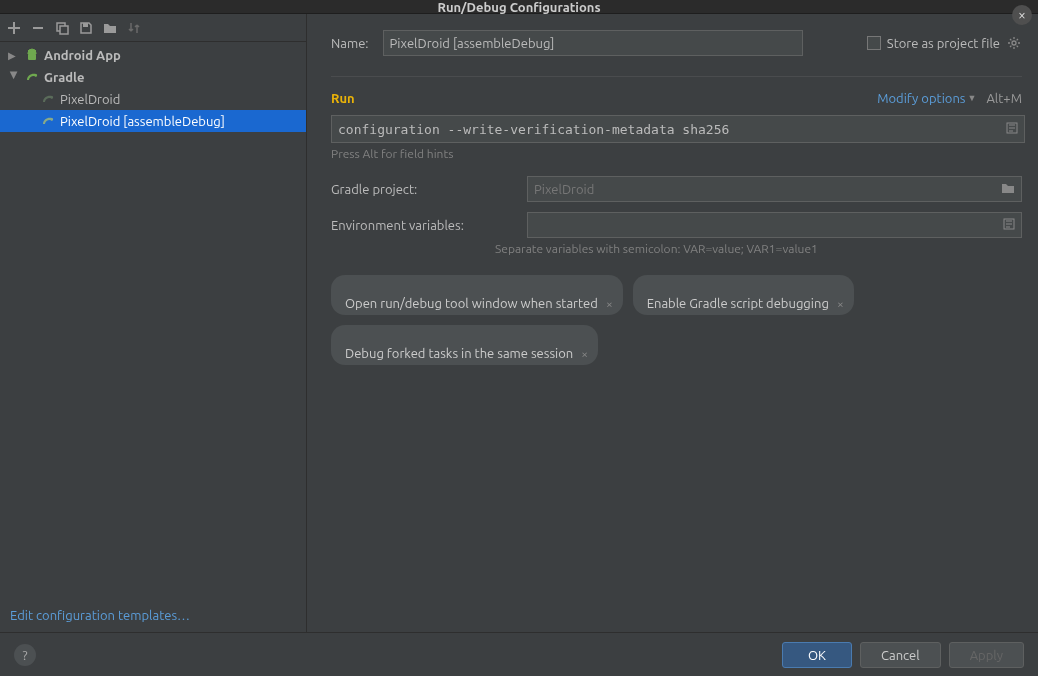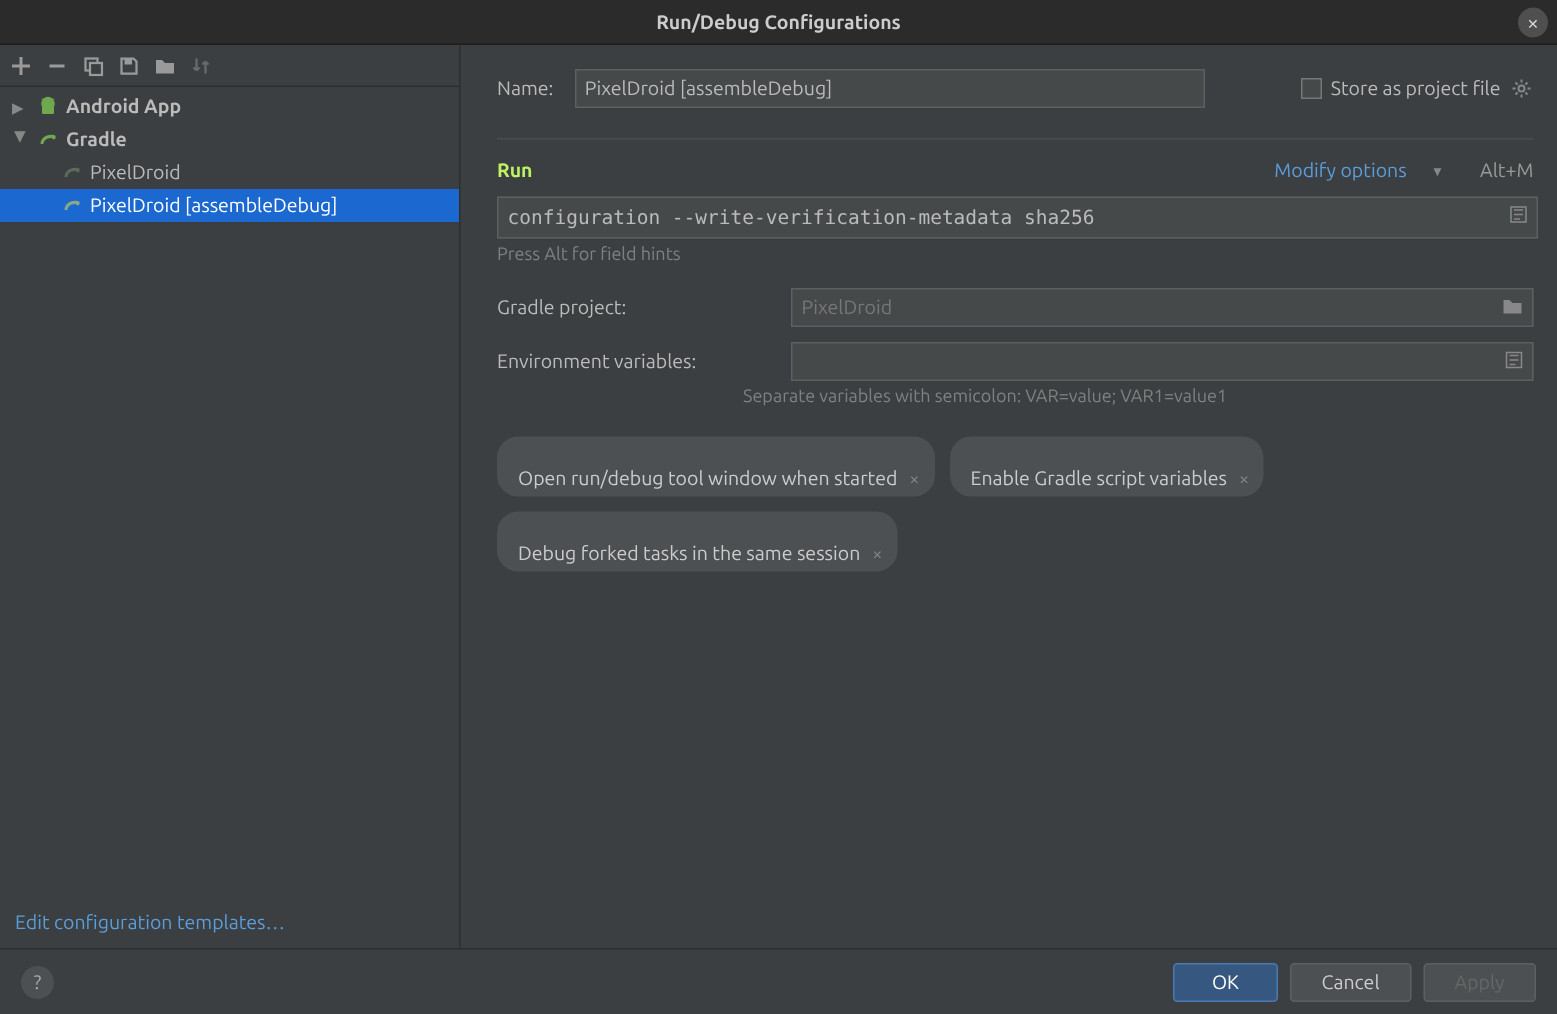--- a/index.html
+++ b/index.html
@@ -8,21 +8,21 @@
   height: 676px;
   background: #3c3f41;
   font-family: -apple-system, BlinkMacSystemFont, "Segoe UI", Ubuntu, sans-serif;
   font-size: 13px;
   color: #bbbbbb;
   overflow: hidden;
   display: flex;
   flex-direction: column;
 }
 .titlebar {
-  height: 30px;
+  height: 14px;
   background: #2b2b2b;
   display: flex;
   align-items: center;
   justify-content: center;
   position: relative;
   border-bottom: 1px solid #1e1e1e;
 }
 .titlebar .title {
   font-weight: bold;
   color: #cccccc;
@@ -158,26 +158,26 @@
 }
 .separator {
   border-top: 1px solid #4a4c4e;
   margin: 0 0 14px 0;
 }
 .run-header {
   display: flex;
   align-items: center;
   margin-bottom: 10px;
 }
-.run-title { font-weight: bold; color: #bef264; }
+.run-title { font-weight: bold; color: #eab308; }
 .modify-opts {
   margin-left: auto;
   display: flex;
   align-items: center;
-  gap: 16px;
+  gap: 2px;
 }
 .modify-link { color: #5b9dd9; cursor: pointer; }
 .chev { color: #888; font-size: 9px; }
 .shortcut { color: #999; margin-left: 8px; }
 .cmd-input {
   width: 694px;
   height: 28px;
   background: #45494a;
   border: 1px solid #5e6060;
   display: flex;
@@ -443,21 +443,21 @@
       </div>
     </div>
     <div class="helper">Separate variables with semicolon: VAR=value; VAR1=value1</div>
 
     <div class="tags">
       <div class="tag">
         <span>Open run/debug tool window when started</span>
         <span class="remove">×</span>
       </div>
       <div class="tag">
-        <span>Enable Gradle script variables</span>
+        <span>Enable Gradle script debugging</span>
         <span class="remove">×</span>
       </div>
       <div class="tag">
         <span>Debug forked tasks in the same session</span>
         <span class="remove">×</span>
       </div>
     </div>
 
   </div>
 </div>

